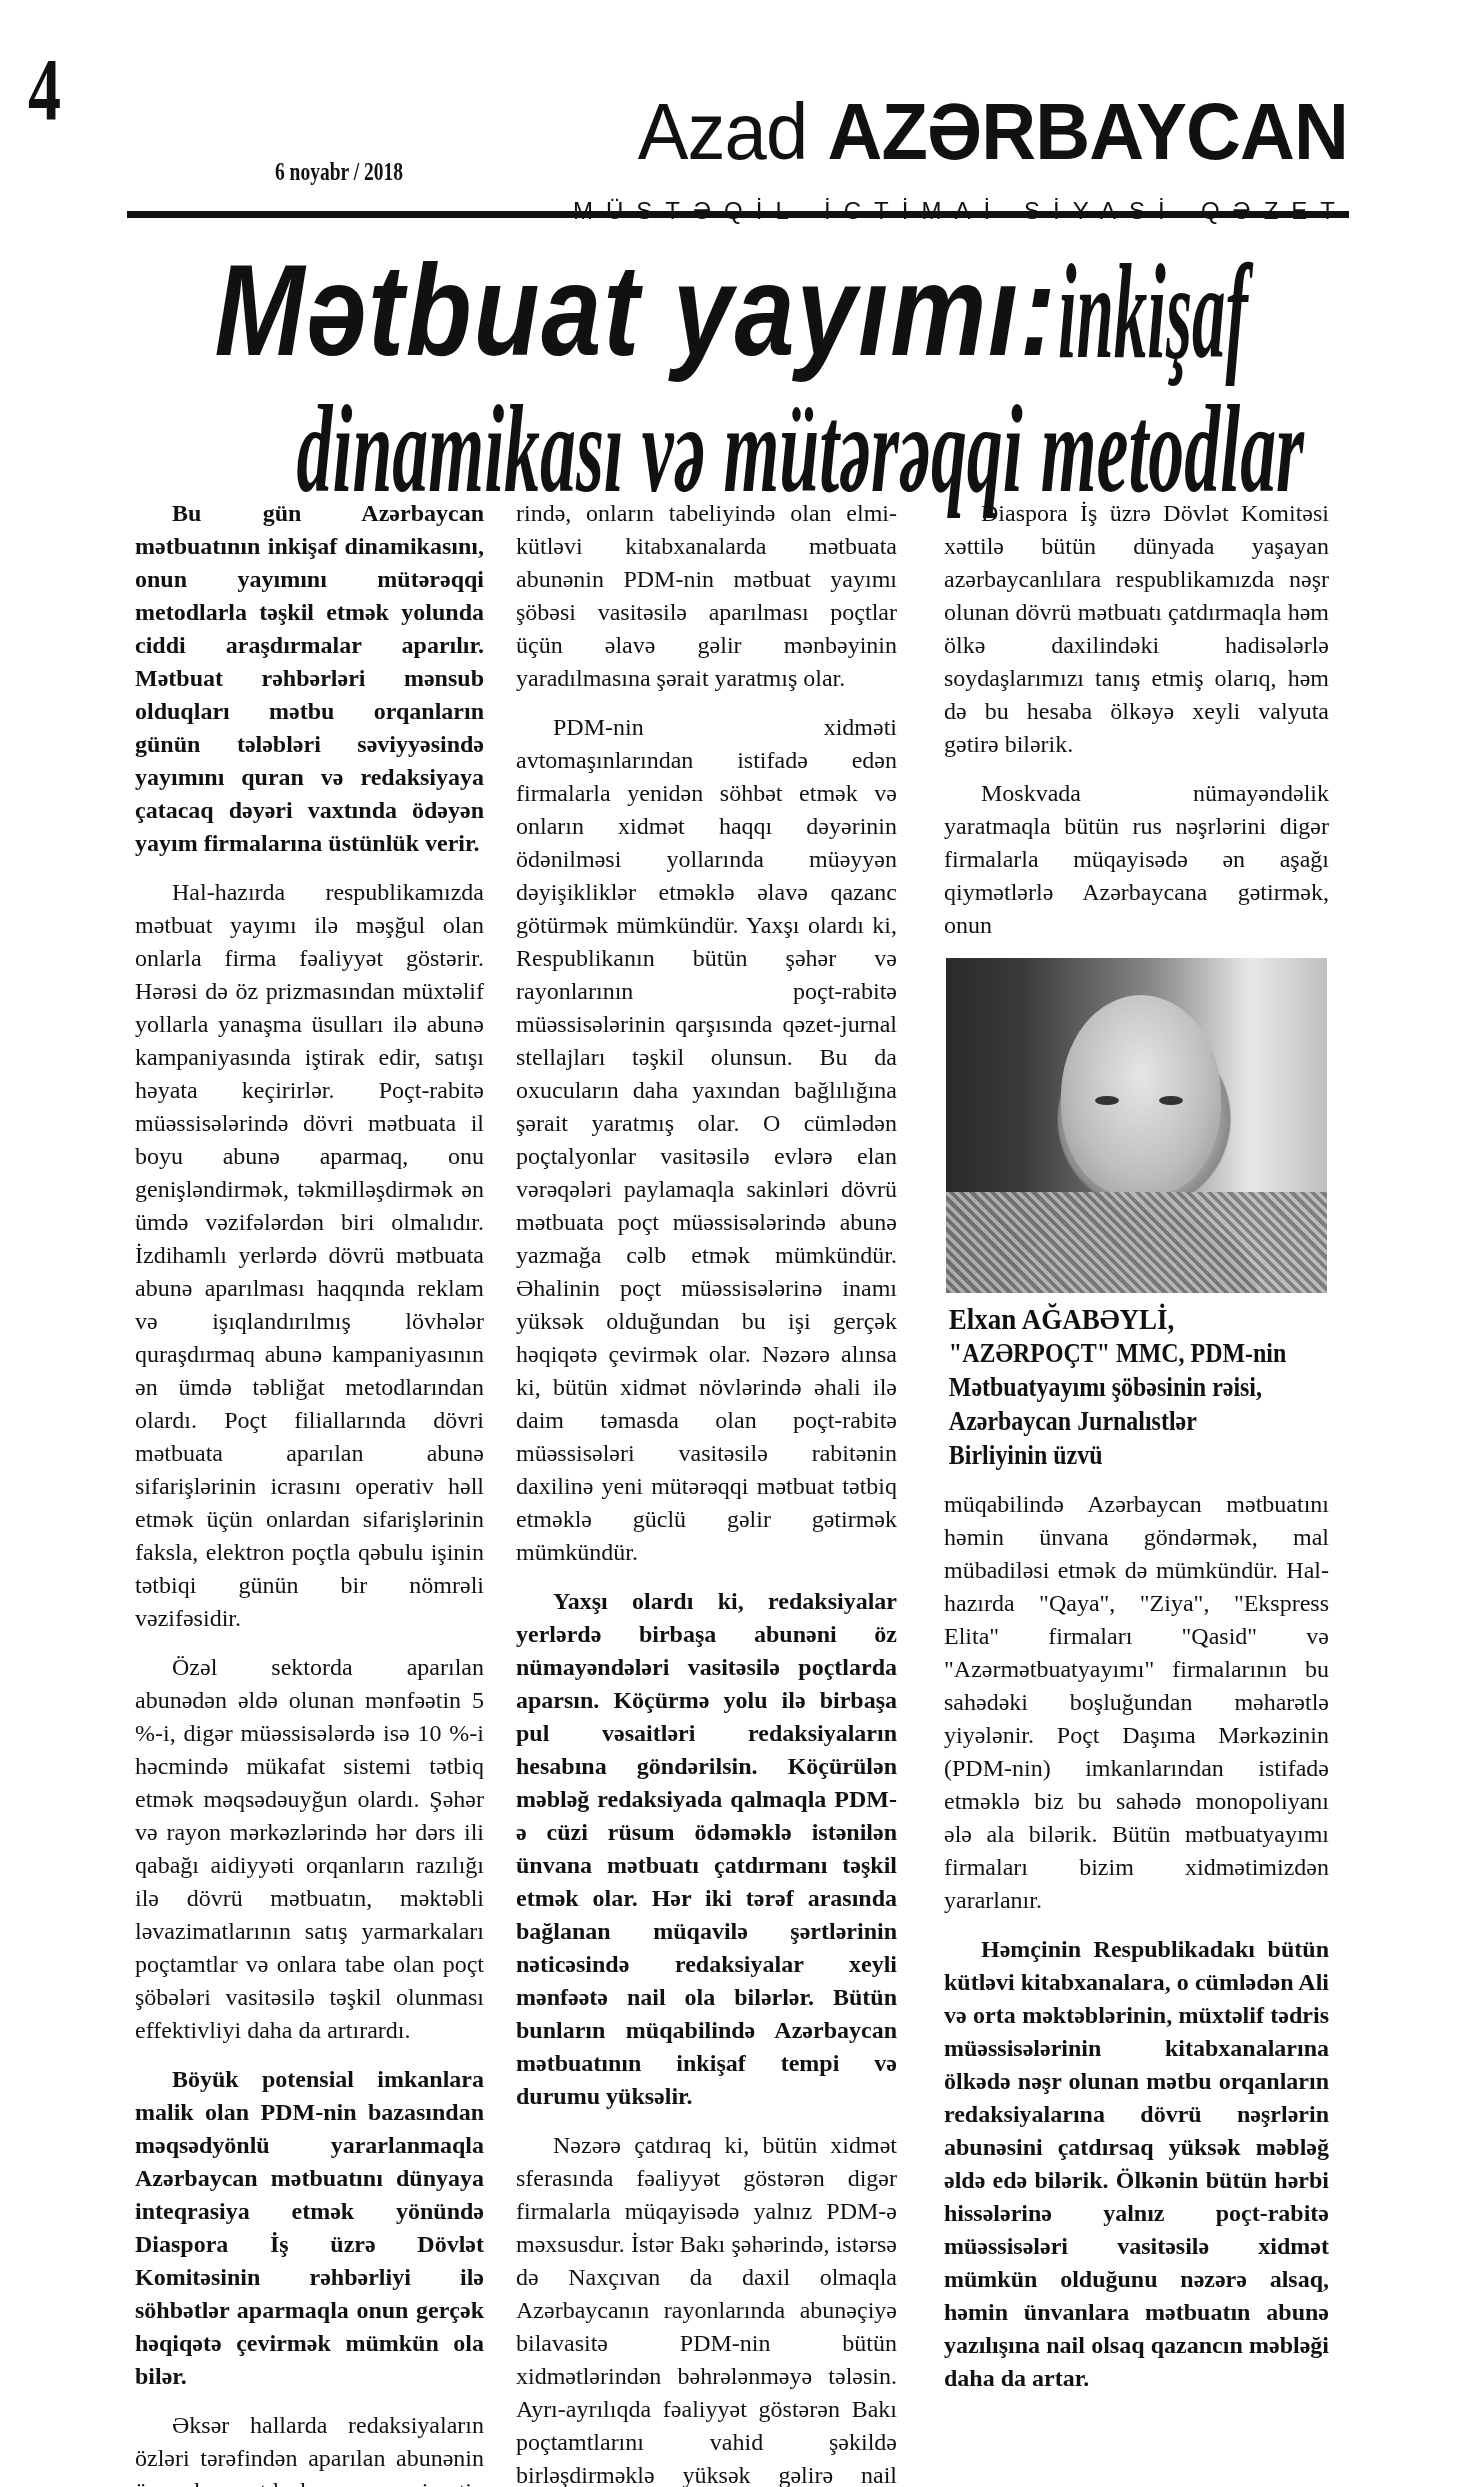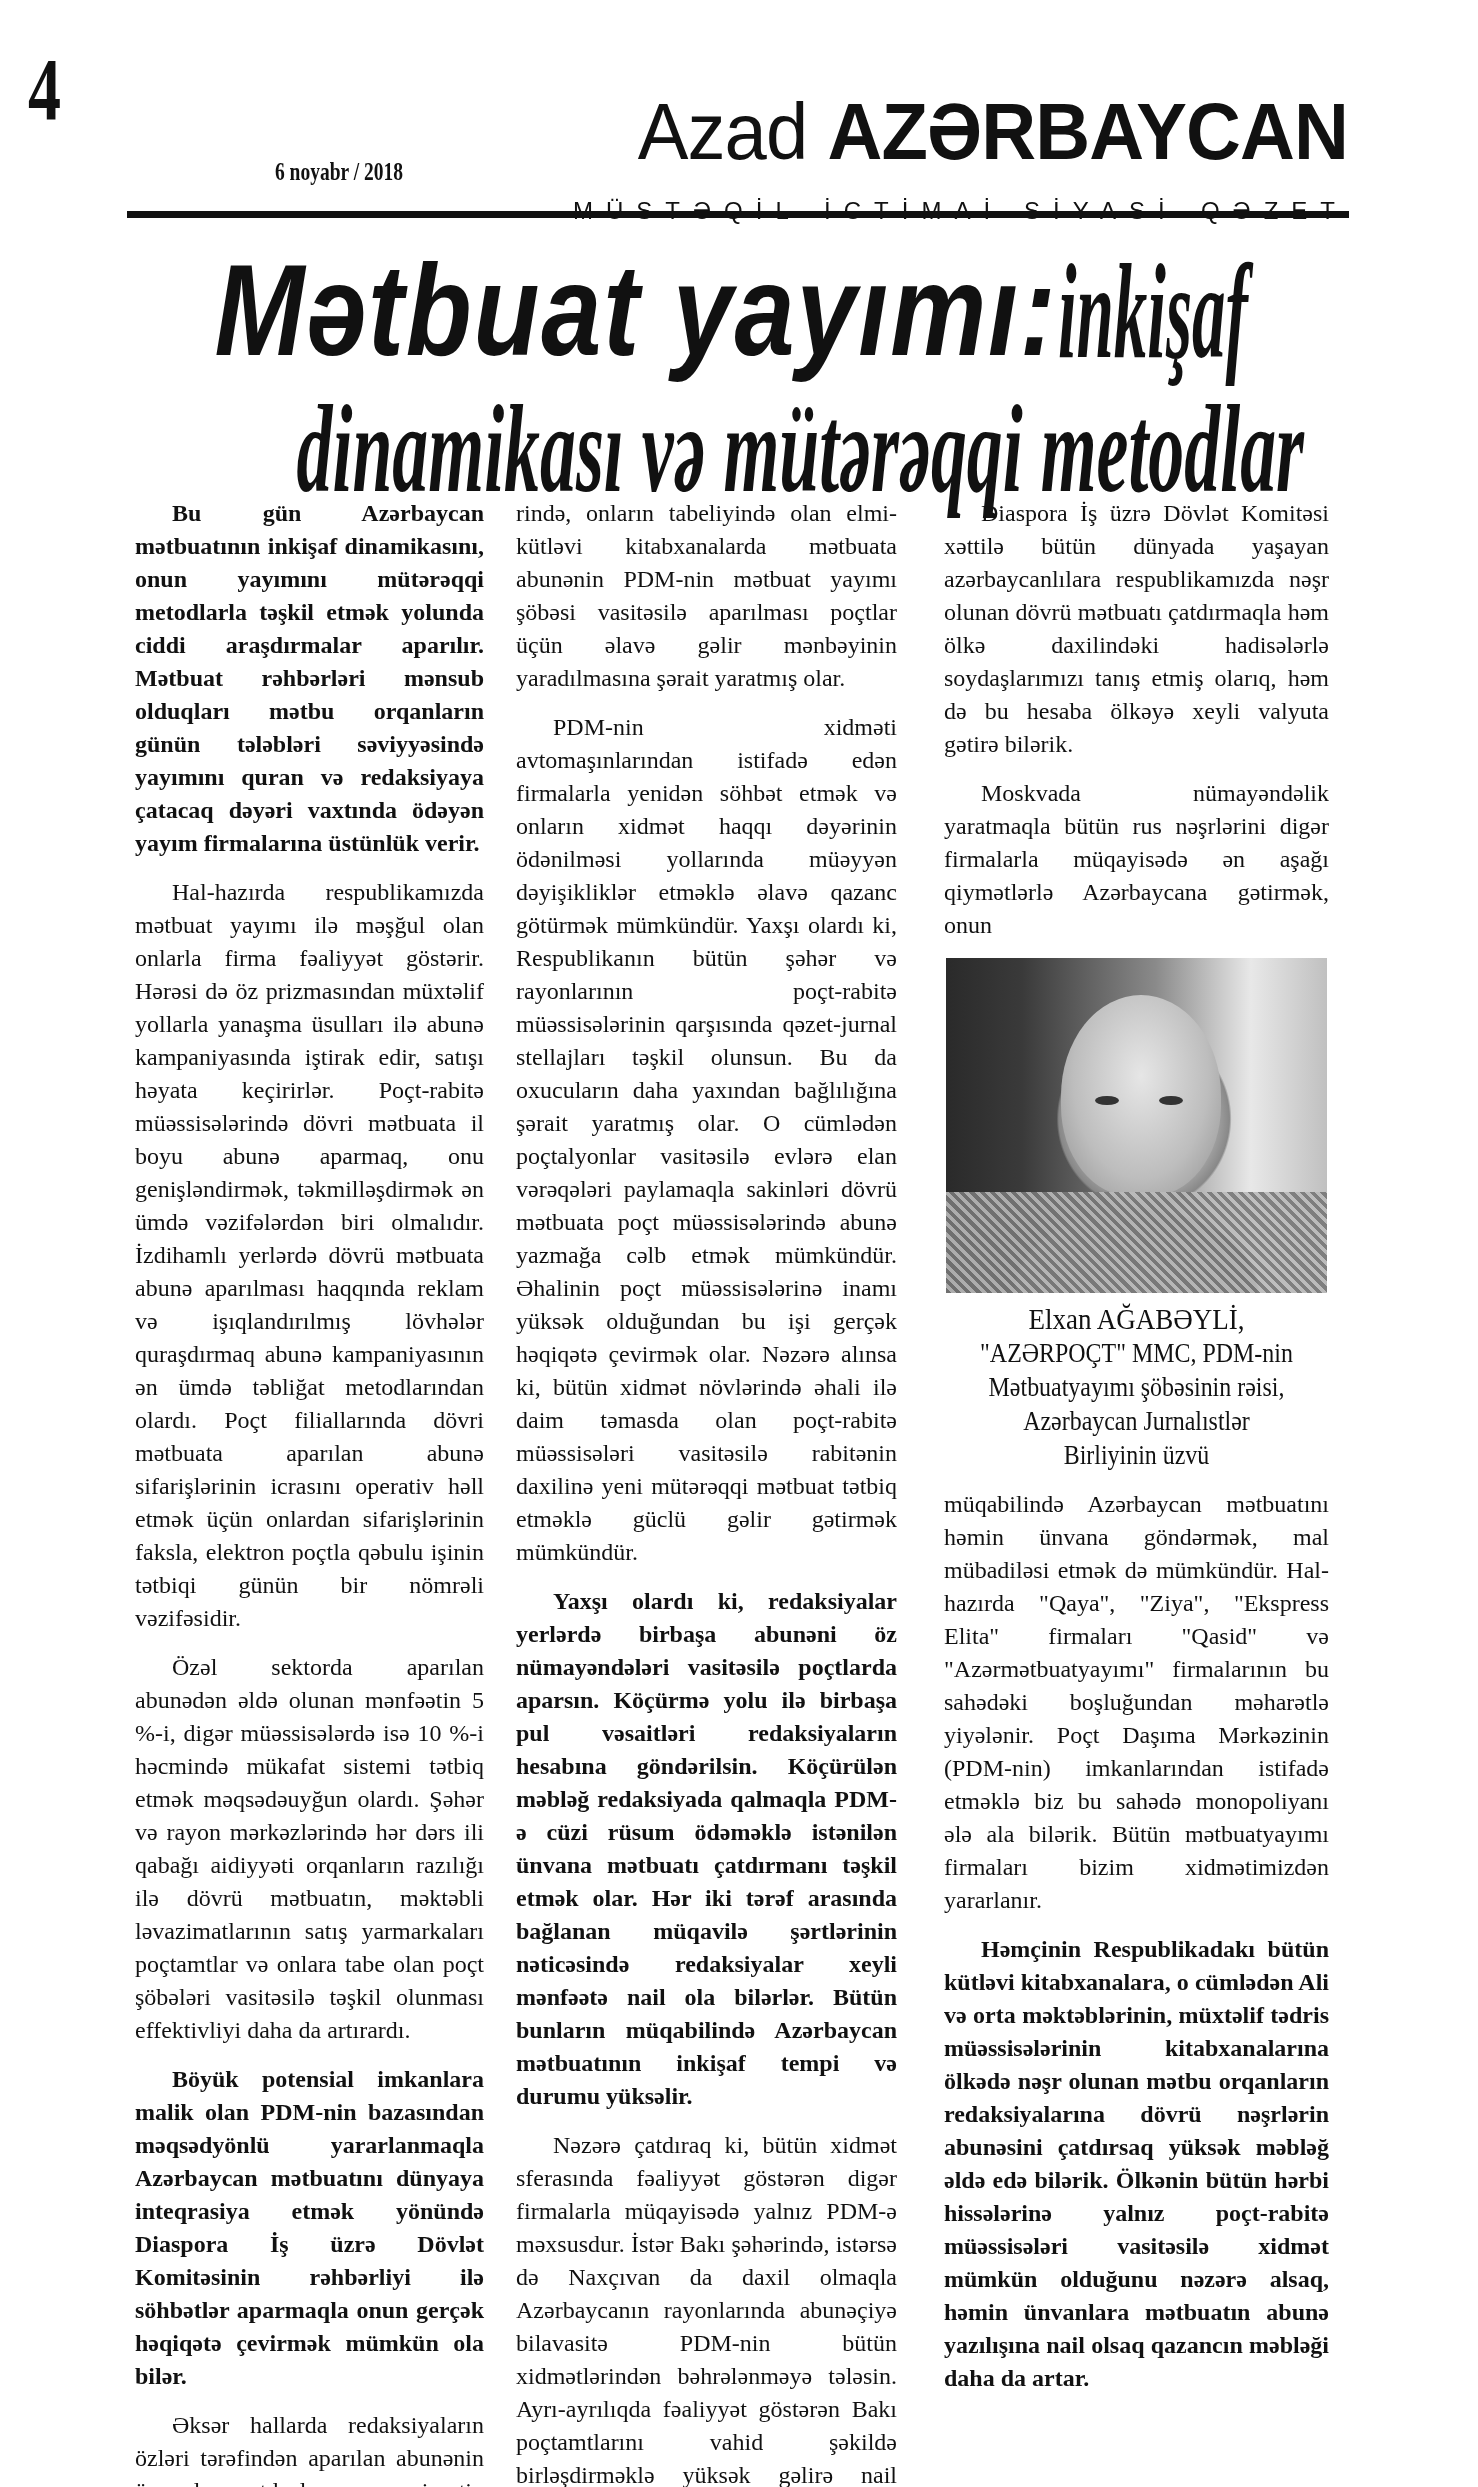--- a/index.html
+++ b/index.html
@@ -23,21 +23,21 @@
   #col1 { left: 119px; width: 381px; }
   #col2 { left: 500px; width: 413px; }
   #col3 { left: 928px; width: 417px; }
   .photo { width: 381px; height: 335px; margin: 11px 0 9.2px 18.3px; position: relative; overflow: hidden;
            background: radial-gradient(ellipse 28% 33% at 52% 48%, #ddd 0%, #c8c8c8 50%, #888 80%, transparent 82%),
                        radial-gradient(ellipse 45% 35% at 50% 100%, #9a9a9a 0%, #6d6d6d 70%, transparent 72%),
                        linear-gradient(90deg, #2a2a2a 0%, #3a3a3a 20%, #8a8a8a 55%, #e8e8e8 80%, #c0c0c0 100%); }
   .photo .face-shadow { position: absolute; left: 115px; top: 37px; width: 160px; height: 202px; border-radius: 50% 50% 45% 45%; background: radial-gradient(ellipse at 50% 40%, #e6e6e6 0%, #bdbdbd 60%, #8f8f8f 100%); }
   .photo .eye { position: absolute; top: 138px; width: 24px; height: 9.2px; background: #333; border-radius: 50%; }
   .photo .shirt { position: absolute; left: 0; bottom: 0; width: 100%; height: 101px; background: repeating-linear-gradient(45deg, #777 0 3.7px, #bbb 3.7px 7.3px), #999; opacity: 0.9; }
-  .caption { text-align: center; font-weight: normal; font-size: 26.6px; line-height: 34px; margin-bottom: 5.5px; }
+  .caption { text-align: left; font-weight: bold; font-size: 26.6px; line-height: 34px; margin-bottom: 5.5px; }
   .caption .name { font-size: 30px; }
   .caption span { display: block; transform: scaleX(0.9); }
 </style>
 </head>
 <body>
 
 <div class="page-num">4</div>
 <div class="date">6 noyabr / 2018</div>
 
 <div class="masthead">

